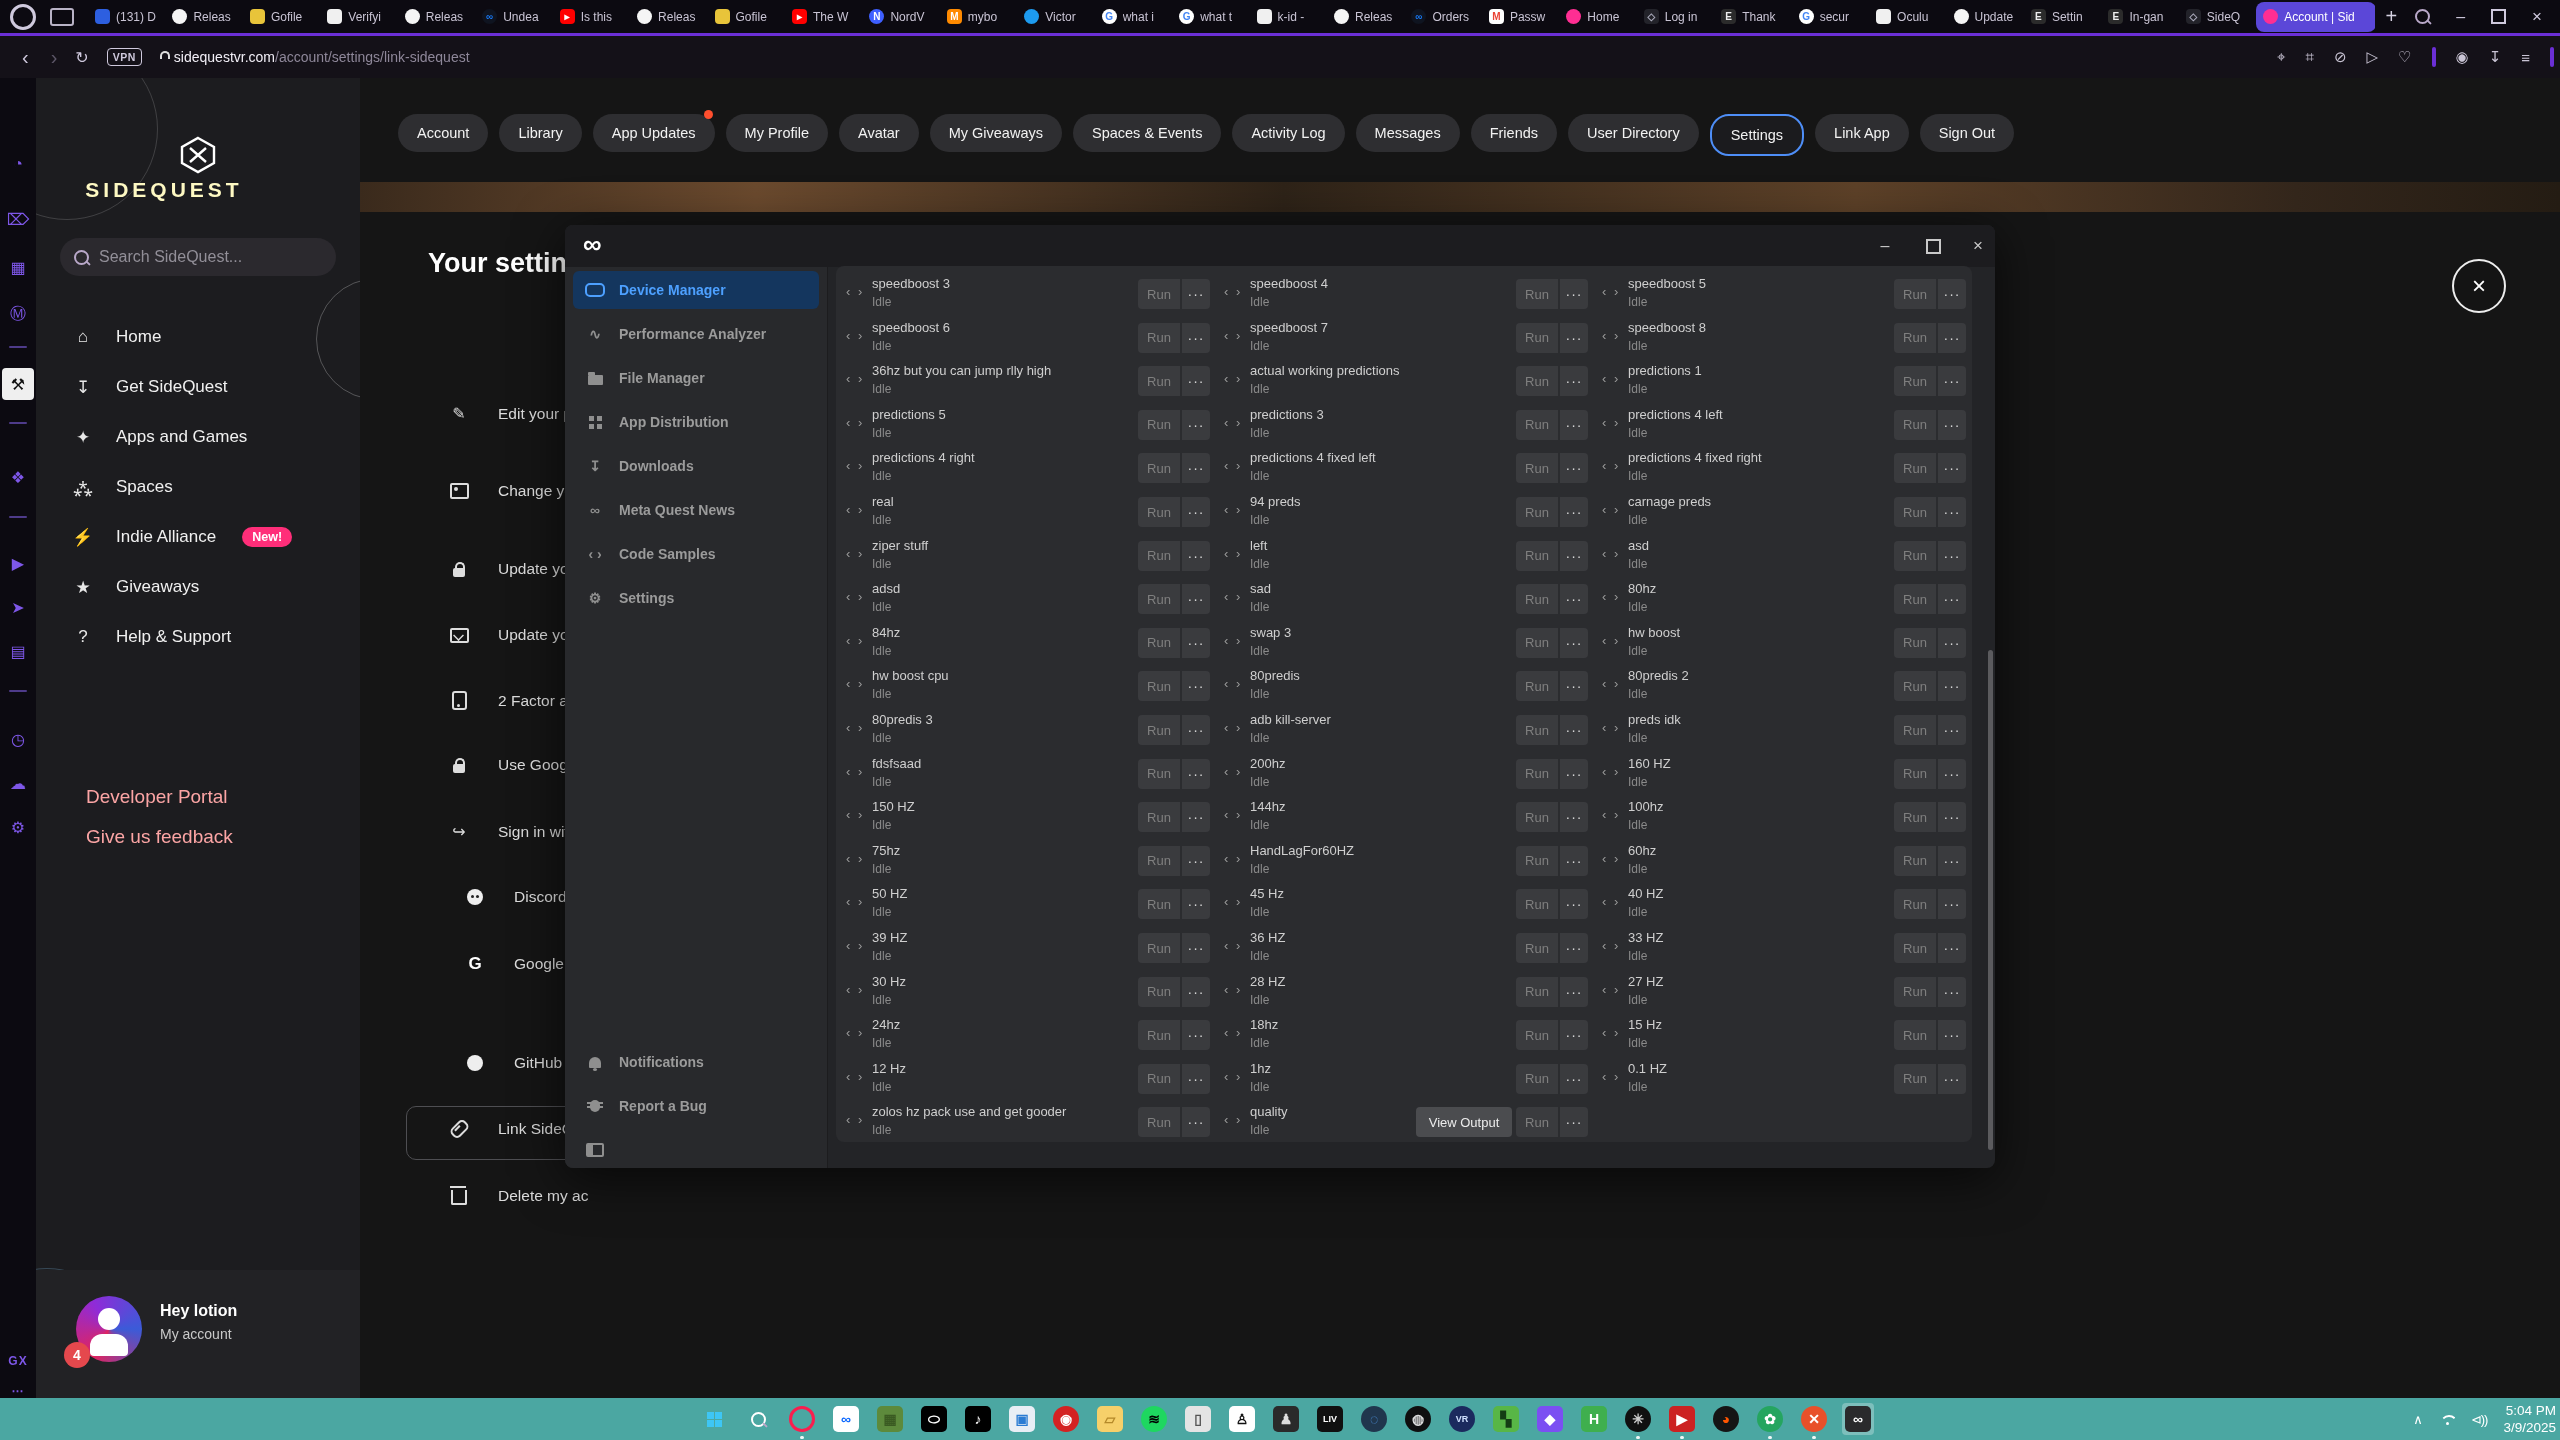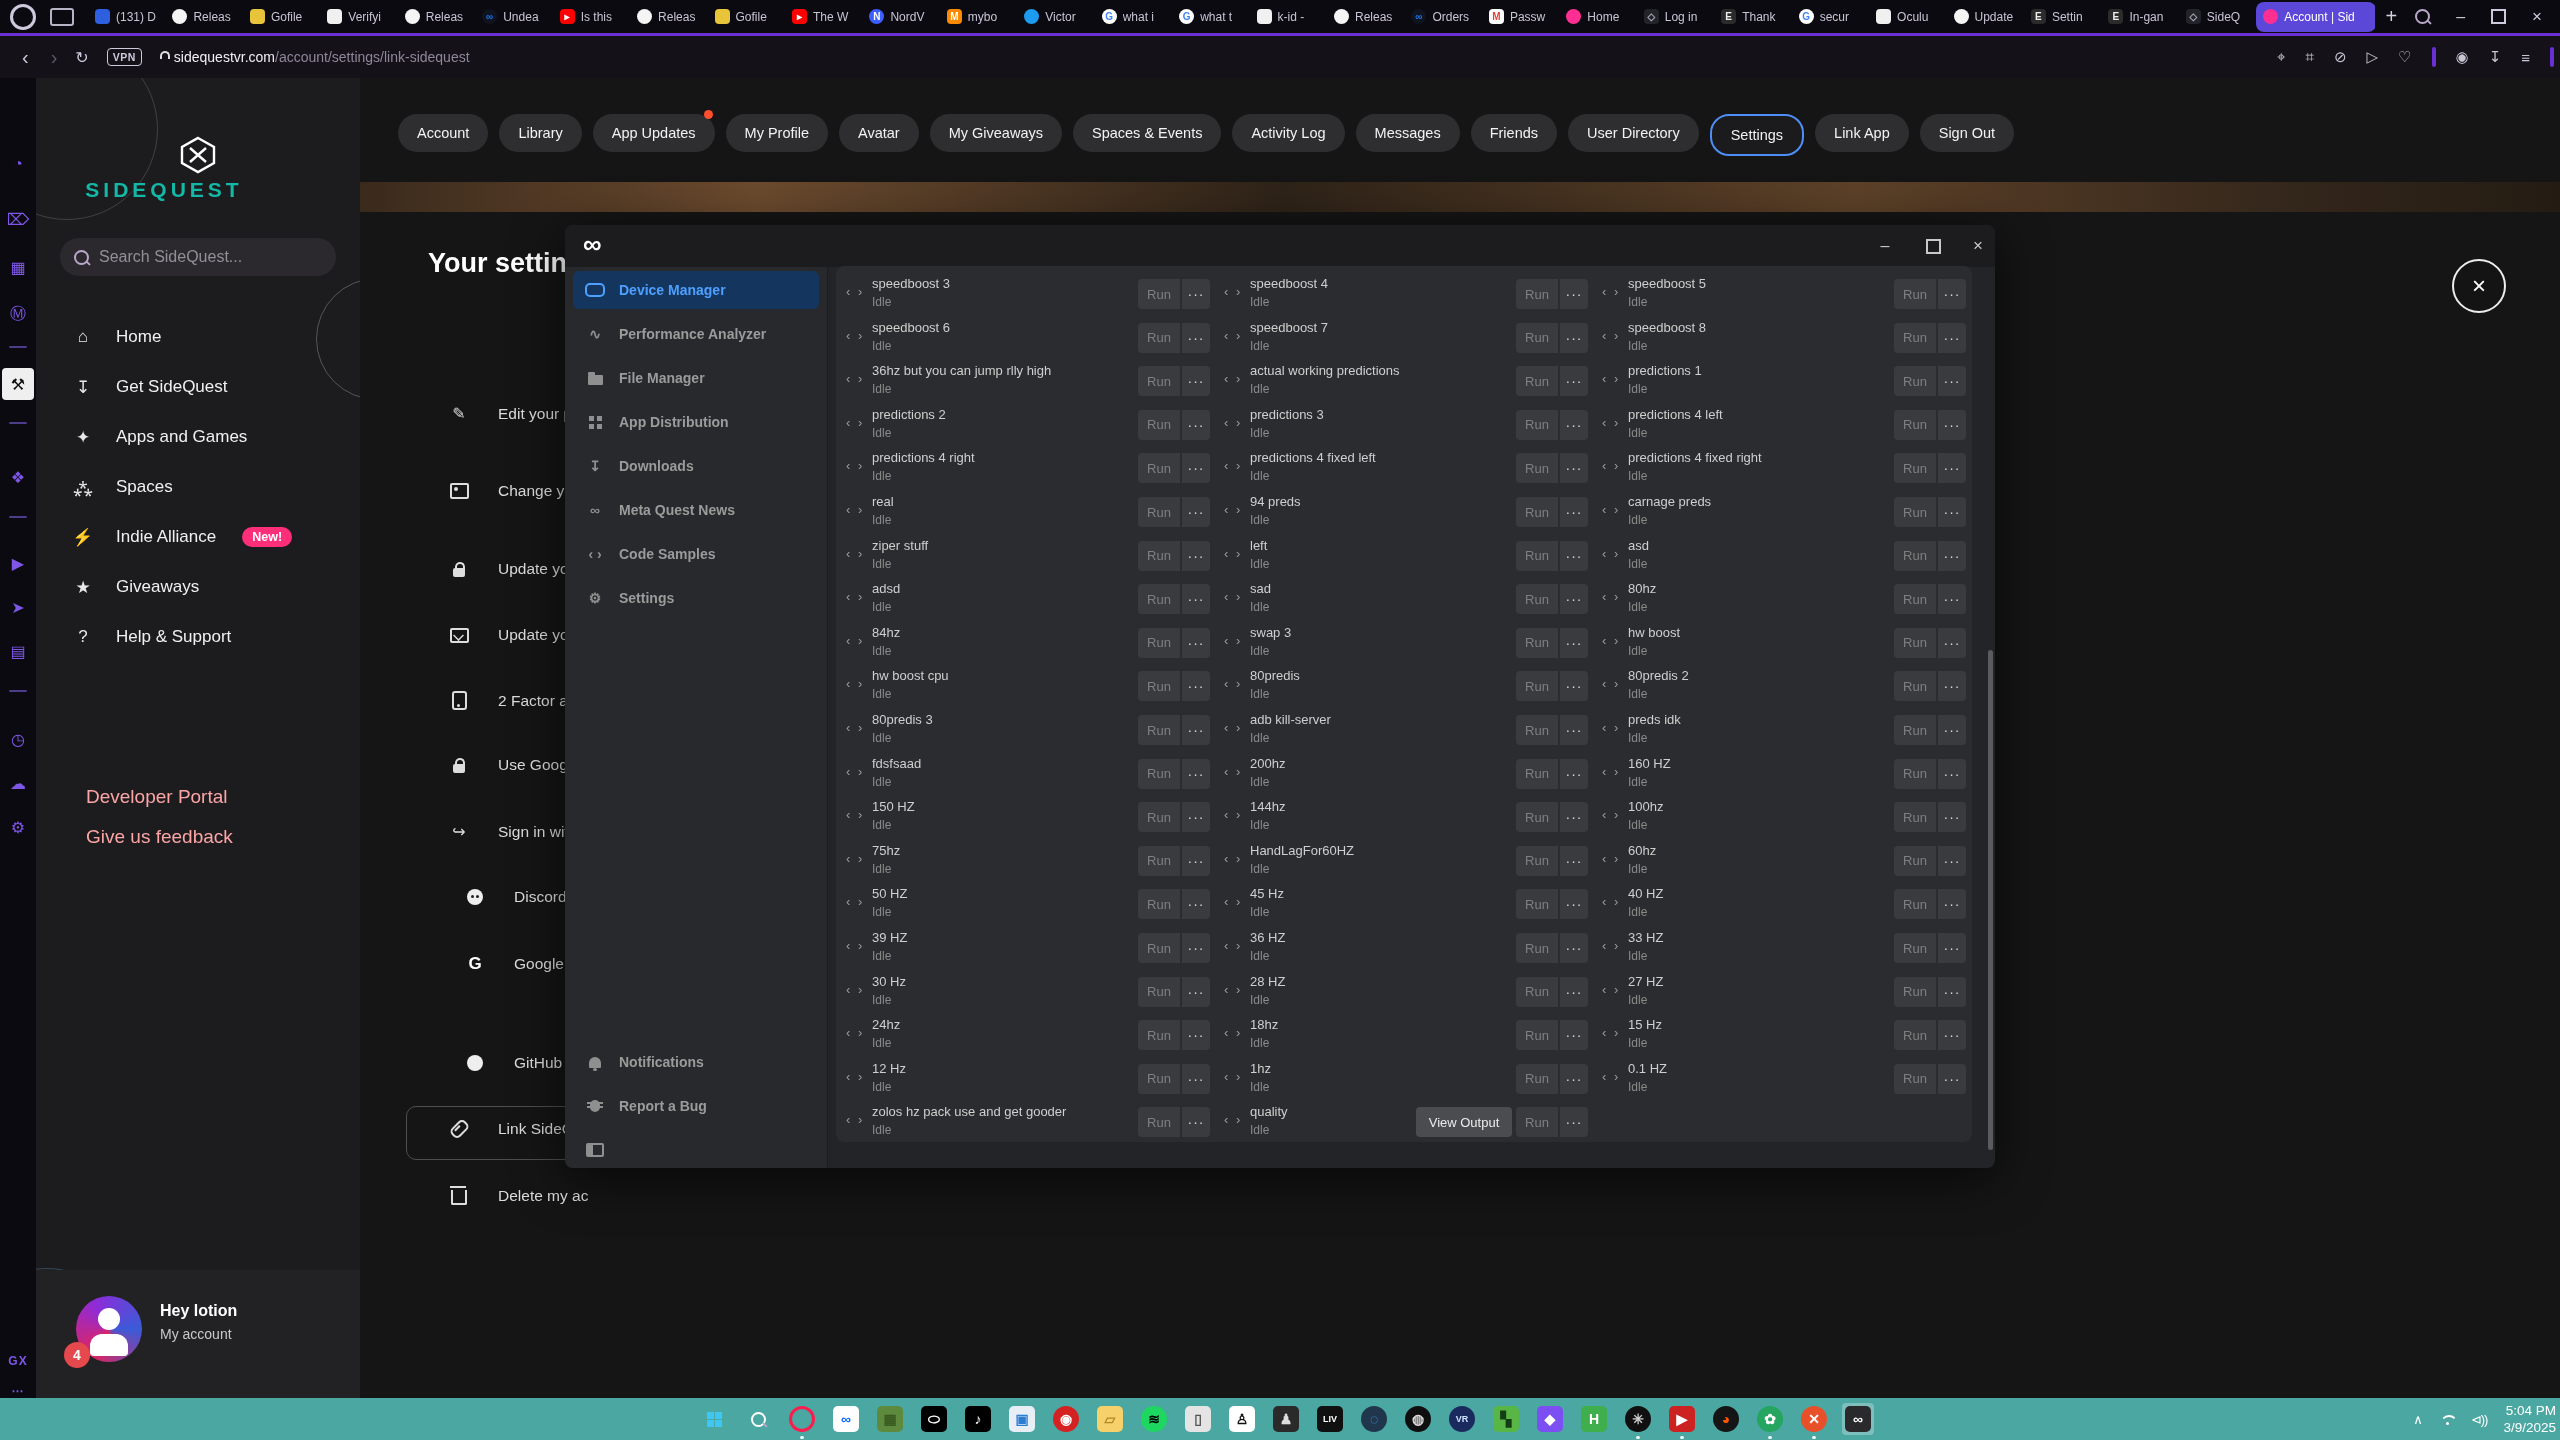--- a/index.html
+++ b/index.html
@@ -38,21 +38,21 @@
   .gxstrip{left:0;top:78px;width:36px;height:1320px;background:#0c0a11;}
   .gx-ic{position:absolute;left:0;width:36px;text-align:center;color:#7e57e8;font-size:16px;line-height:1;}
   .gx-div{position:absolute;left:9px;width:18px;height:2px;border-radius:1px;background:#4e3b8a;}
   .gx-active{position:absolute;left:2px;width:32px;height:32px;background:#efefef;color:#111;border-radius:4px;display:flex;align-items:center;justify-content:center;font-size:16px;}
   .gx-foot{position:absolute;left:0;width:36px;text-align:center;color:#7e57e8;font-weight:bold;font-size:12px;letter-spacing:1px;}
 
   
   .sqside{left:36px;top:78px;width:324px;height:1320px;background:#1c1c1f;overflow:hidden;}
   .deco-ring{position:absolute;border:1px solid rgba(255,255,255,.16);border-radius:50%;}
   .sq-logo{position:absolute;left:142px;top:58px;}
-  .sq-brand{position:absolute;left:0;top:100px;width:256px;text-align:center;color:#14b8a6;font-size:21px;font-weight:bold;letter-spacing:4px;}
+  .sq-brand{position:absolute;left:0;top:100px;width:256px;text-align:center;color:#fef9c3;font-size:21px;font-weight:bold;letter-spacing:4px;}
   .sq-search{position:absolute;left:24px;top:160px;width:276px;height:38px;background:#2b292e;border-radius:19px;display:flex;align-items:center;gap:10px;padding:0 14px;box-sizing:border-box;color:#928f98;font-size:16px;}
   .i-mag{width:11px;height:11px;border:2px solid #b9a8c9;border-radius:50%;position:relative;flex:0 0 auto;}
   .i-mag:after{content:"";position:absolute;left:9px;top:10px;width:6px;height:2px;background:#b9a8c9;transform:rotate(45deg);border-radius:1px;}
   .sq-item{position:absolute;left:36px;display:flex;align-items:center;gap:22px;color:#f0f0f0;font-size:17px;height:34px;}
   .sq-item .nic{width:22px;text-align:center;font-size:17px;color:#e8e8e8;}
   .badge-new{background:#ff2e79;color:#fff;font-size:12.5px;font-weight:bold;border-radius:11px;padding:3px 10px;margin-left:4px;}
   .sq-link{position:absolute;left:50px;color:#fca5a5;font-size:19px;}
   .promo{position:absolute;left:4px;top:1058px;width:316px;height:122px;background:linear-gradient(100deg,#0b0e0d 0%,#123029 55%,#0c231e 100%);overflow:hidden;}
   .promo .l1{position:absolute;left:22px;top:16px;font-size:13.5px;color:#e3e3e3;}
   .promo .l2{position:absolute;left:22px;top:38px;font-size:19px;font-weight:bold;color:#fff;}
@@ -628,21 +628,21 @@
         </div>
         <div class="cell" style="left: 764px; top: 93.2px;">
           <span class="code">‹ ›</span>
           <span class="nm">predictions 1</span>
           <span class="st">Idle</span>
           <span class="btn-run" style="left:294px;">Run</span>
           <span class="btn-dots" style="left:338px;">···</span>
         </div>
         <div class="cell" style="left: 8px; top: 136.8px;">
           <span class="code">‹ ›</span>
-          <span class="nm">predictions 2</span>
+          <span class="nm">predictions 5</span>
           <span class="st">Idle</span>
           <span class="btn-run" style="left:294px;">Run</span>
           <span class="btn-dots" style="left:338px;">···</span>
         </div>
         <div class="cell" style="left: 386px; top: 136.8px;">
           <span class="code">‹ ›</span>
           <span class="nm">predictions 3</span>
           <span class="st">Idle</span>
           <span class="btn-run" style="left:294px;">Run</span>
           <span class="btn-dots" style="left:338px;">···</span>

